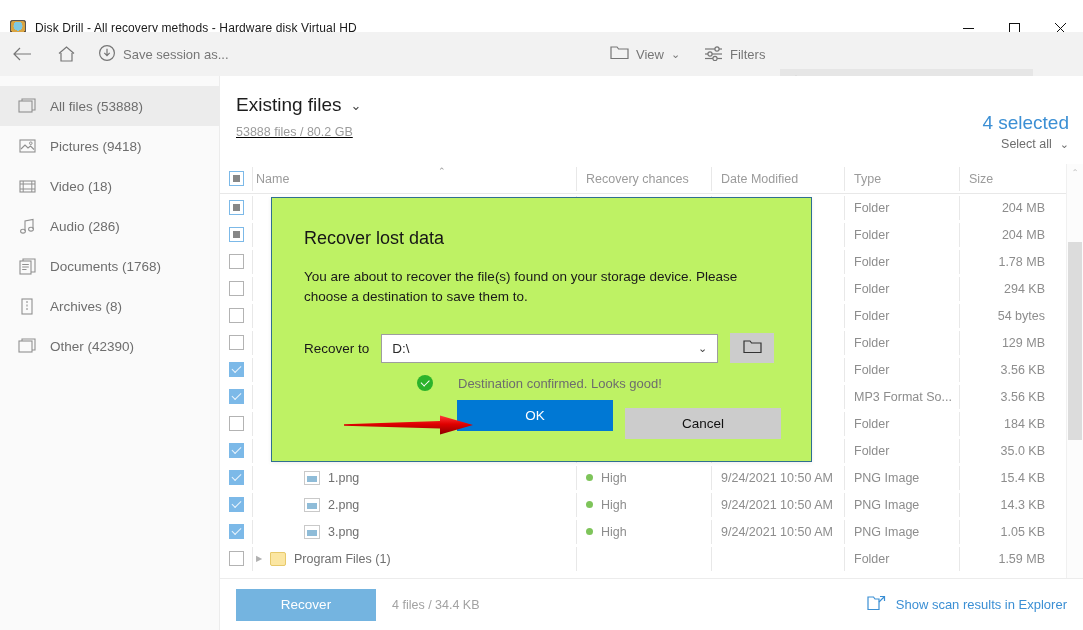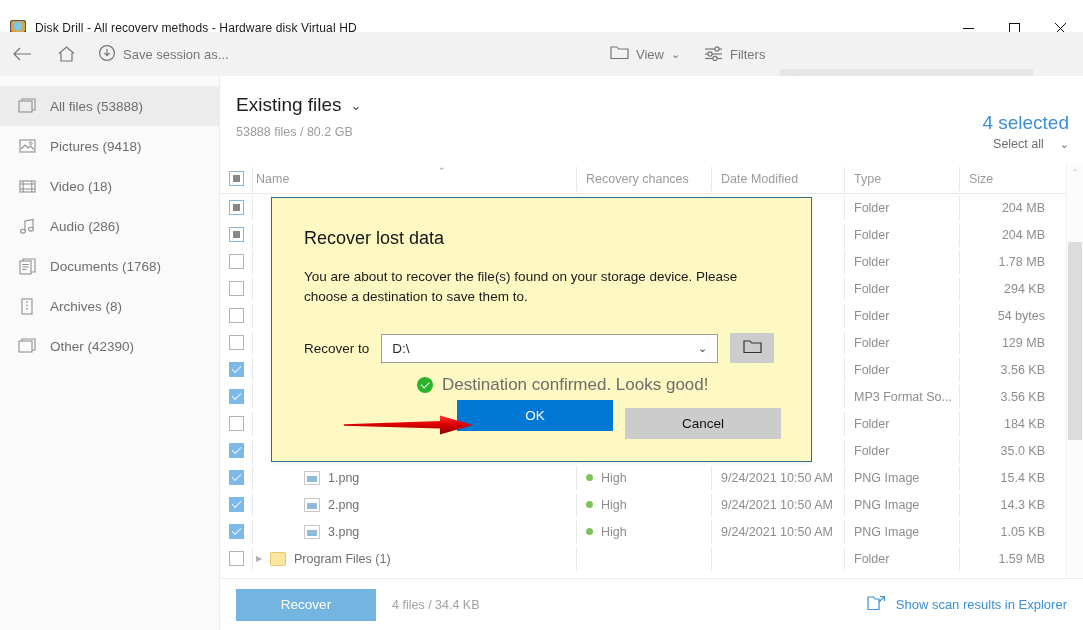--- a/index.html
+++ b/index.html
@@ -65,28 +65,28 @@
   }
   .side-item {
     height: 40px; display: flex; align-items: center; gap: 14px;
     padding-left: 18px; color: #6e6e6e; font-size: 13.5px;
   }
   .side-item.active { background: #ececec; }
   .side-ico { width: 18px; height: 18px; flex: none; color: #909090; display: flex; align-items: center; justify-content: center; }
 
   
   .content { position: absolute; top: 76px; left: 220px; width: 863px; height: 554px; background: #fff; }
-  .content-head { position: relative; height: 88px; padding: 18px 24px 0 16px; }
+  .content-head { position: relative; height: 88px; padding: 18px 24px 0 16px; text-decoration: underline; }
   .ch-title {
     font-size: 19px; color: #1d1d1d; display: inline-flex; align-items: center; gap: 9px;
   }
   .ch-sub { margin-top: 9px; font-size: 12.5px; color: #9b9b9b; }
   .ch-right { position: absolute; right: 14px; top: 36px; text-align: right; }
   .ch-selected { font-size: 19px; color: #3b8fd4; }
-  .ch-selall { font-size: 12.5px; color: #6d6d6d; display: inline-flex; align-items: center; gap: 16px; }
+  .ch-selall { font-size: 12.5px; color: #6d6d6d; display: inline-flex; align-items: center; gap: 8px; }
 
   
   .tbl { position: absolute; top: 88px; left: 0; width: 863px; height: 426px; }
   .thead {
     display: flex; height: 30px; align-items: center;
     border-bottom: 1px solid #e8e8e8; color: #9b9b9b; font-size: 12.5px;
     position: relative;
   }
   .th { position: relative; height: 30px; display: flex; align-items: center; }
   .th + .th::before {
@@ -150,21 +150,21 @@
   }
   .bottom-count { margin-left: 16px; font-size: 12.5px; color: #a2a2a2; }
   .bottom-link {
     margin-left: auto; display: flex; align-items: center; gap: 10px;
     color: #3b8fd4; font-size: 13px;
   }
 
   
   .modal {
     position: absolute; left: 271px; top: 197px; width: 541px; height: 265px;
-    background: #fef9c3; border: 1px solid #2f6f8f;
+    background: #bef264; border: 1px solid #2f6f8f;
     box-shadow: 0 1px 4px rgba(0,0,0,.08);
   }
   .modal-inner { padding: 30px 32px 0 32px; }
   .modal-title { font-size: 18px; color: #161616; }
   .modal-body { margin-top: 18px; font-size: 13.5px; color: #1a1a1a; line-height: 20px; width: 478px; }
   .modal-row { margin-top: 26px; display: flex; align-items: center; gap: 12px; }
   .modal-label { font-size: 13.5px; color: #1a1a1a; }
   .sel-wrap {
     width: 337px; height: 29px; border: 1px solid #9e9e9e; background: #fff;
     display: flex; align-items: center; padding: 0 10px; position: relative;
@@ -177,21 +177,21 @@
   }
   .modal-status { margin-top: 12px; margin-left: 113px; display: flex; align-items: center; gap: 9px; }
   .ok-circle {
     width: 16px; height: 16px; border-radius: 50%; background: #2bb32b; flex: none;
     display: flex; align-items: center; justify-content: center;
   }
   .ok-circle::after {
     content: ""; width: 7px; height: 3.5px; border-left: 1.8px solid #fff; border-bottom: 1.8px solid #fff;
     transform: rotate(-45deg) translate(1px,-1px);
   }
-  .modal-status-txt { font-size: 17px; color: #6d6d6d; }
+  .modal-status-txt { font-size: 13px; color: #6d6d6d; margin-left: 16px; }
   .modal-actions { position: absolute; left: 0; bottom: 22px; width: 100%; display: flex; justify-content: flex-end; gap: 12px; padding-right: 30px; }
   .btn-ok { width: 156px; height: 31px; background: #0078d4; color: #fff; border: none; font-size: 13.5px; font-family: inherit; }
   .btn-cancel { width: 156px; height: 31px; background: #cccccc; color: #111; border: none; font-size: 13.5px; font-family: inherit; margin-top: 8px; }
 
   
   .arrow { position: absolute; left: 344px; top: 414px; width: 130px; height: 22px; pointer-events: none; }
 </style>
 </head>
 <body>
 

